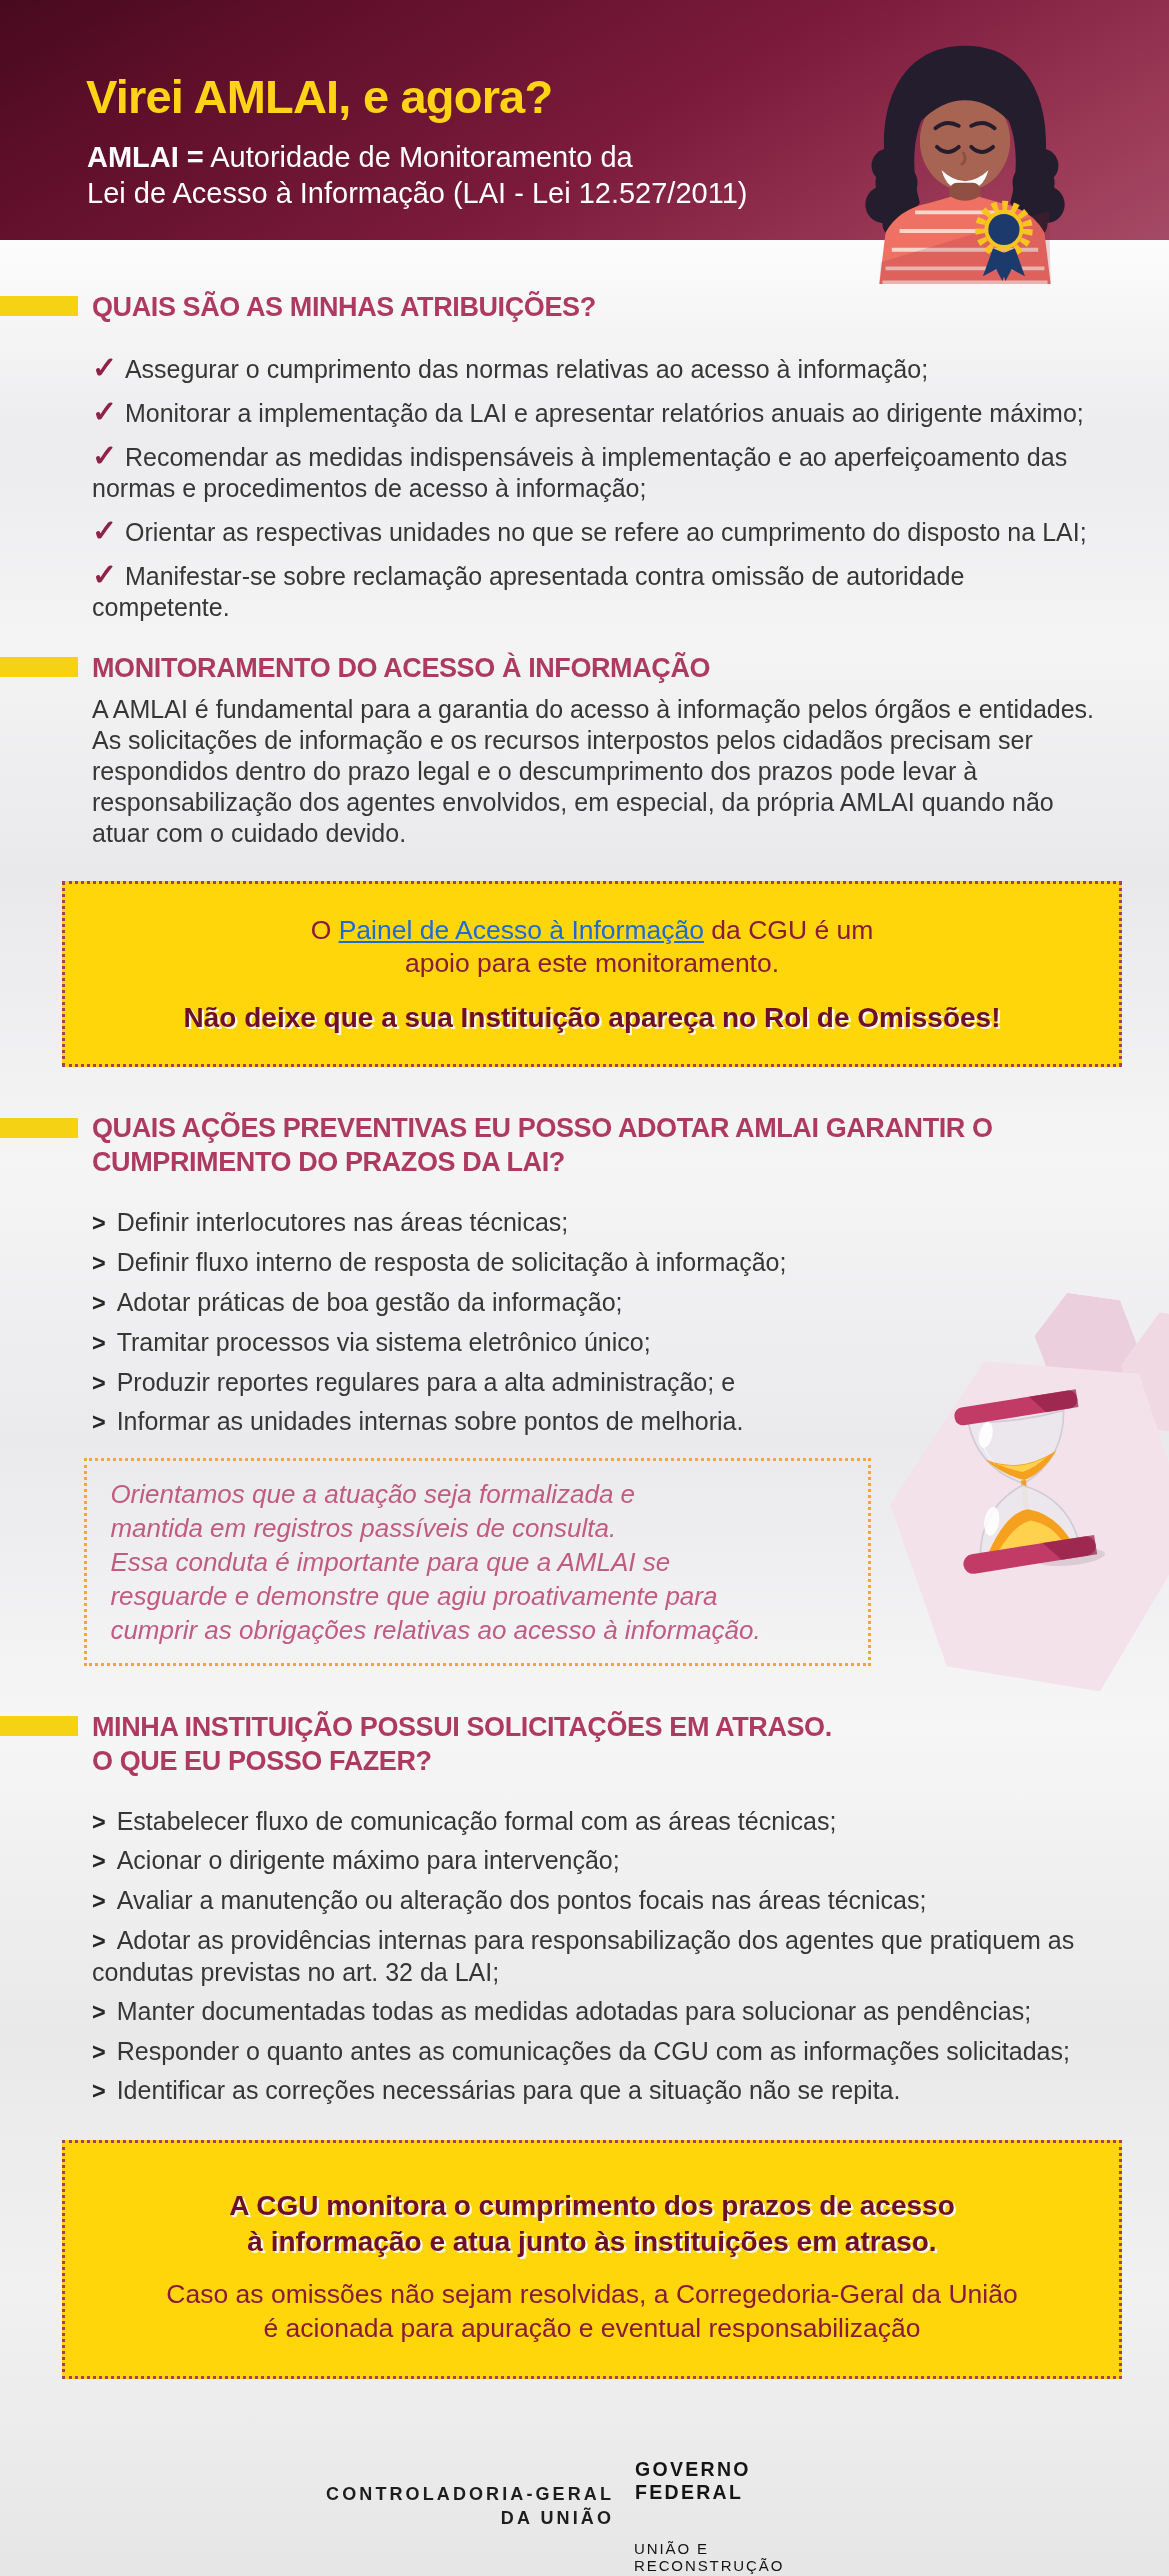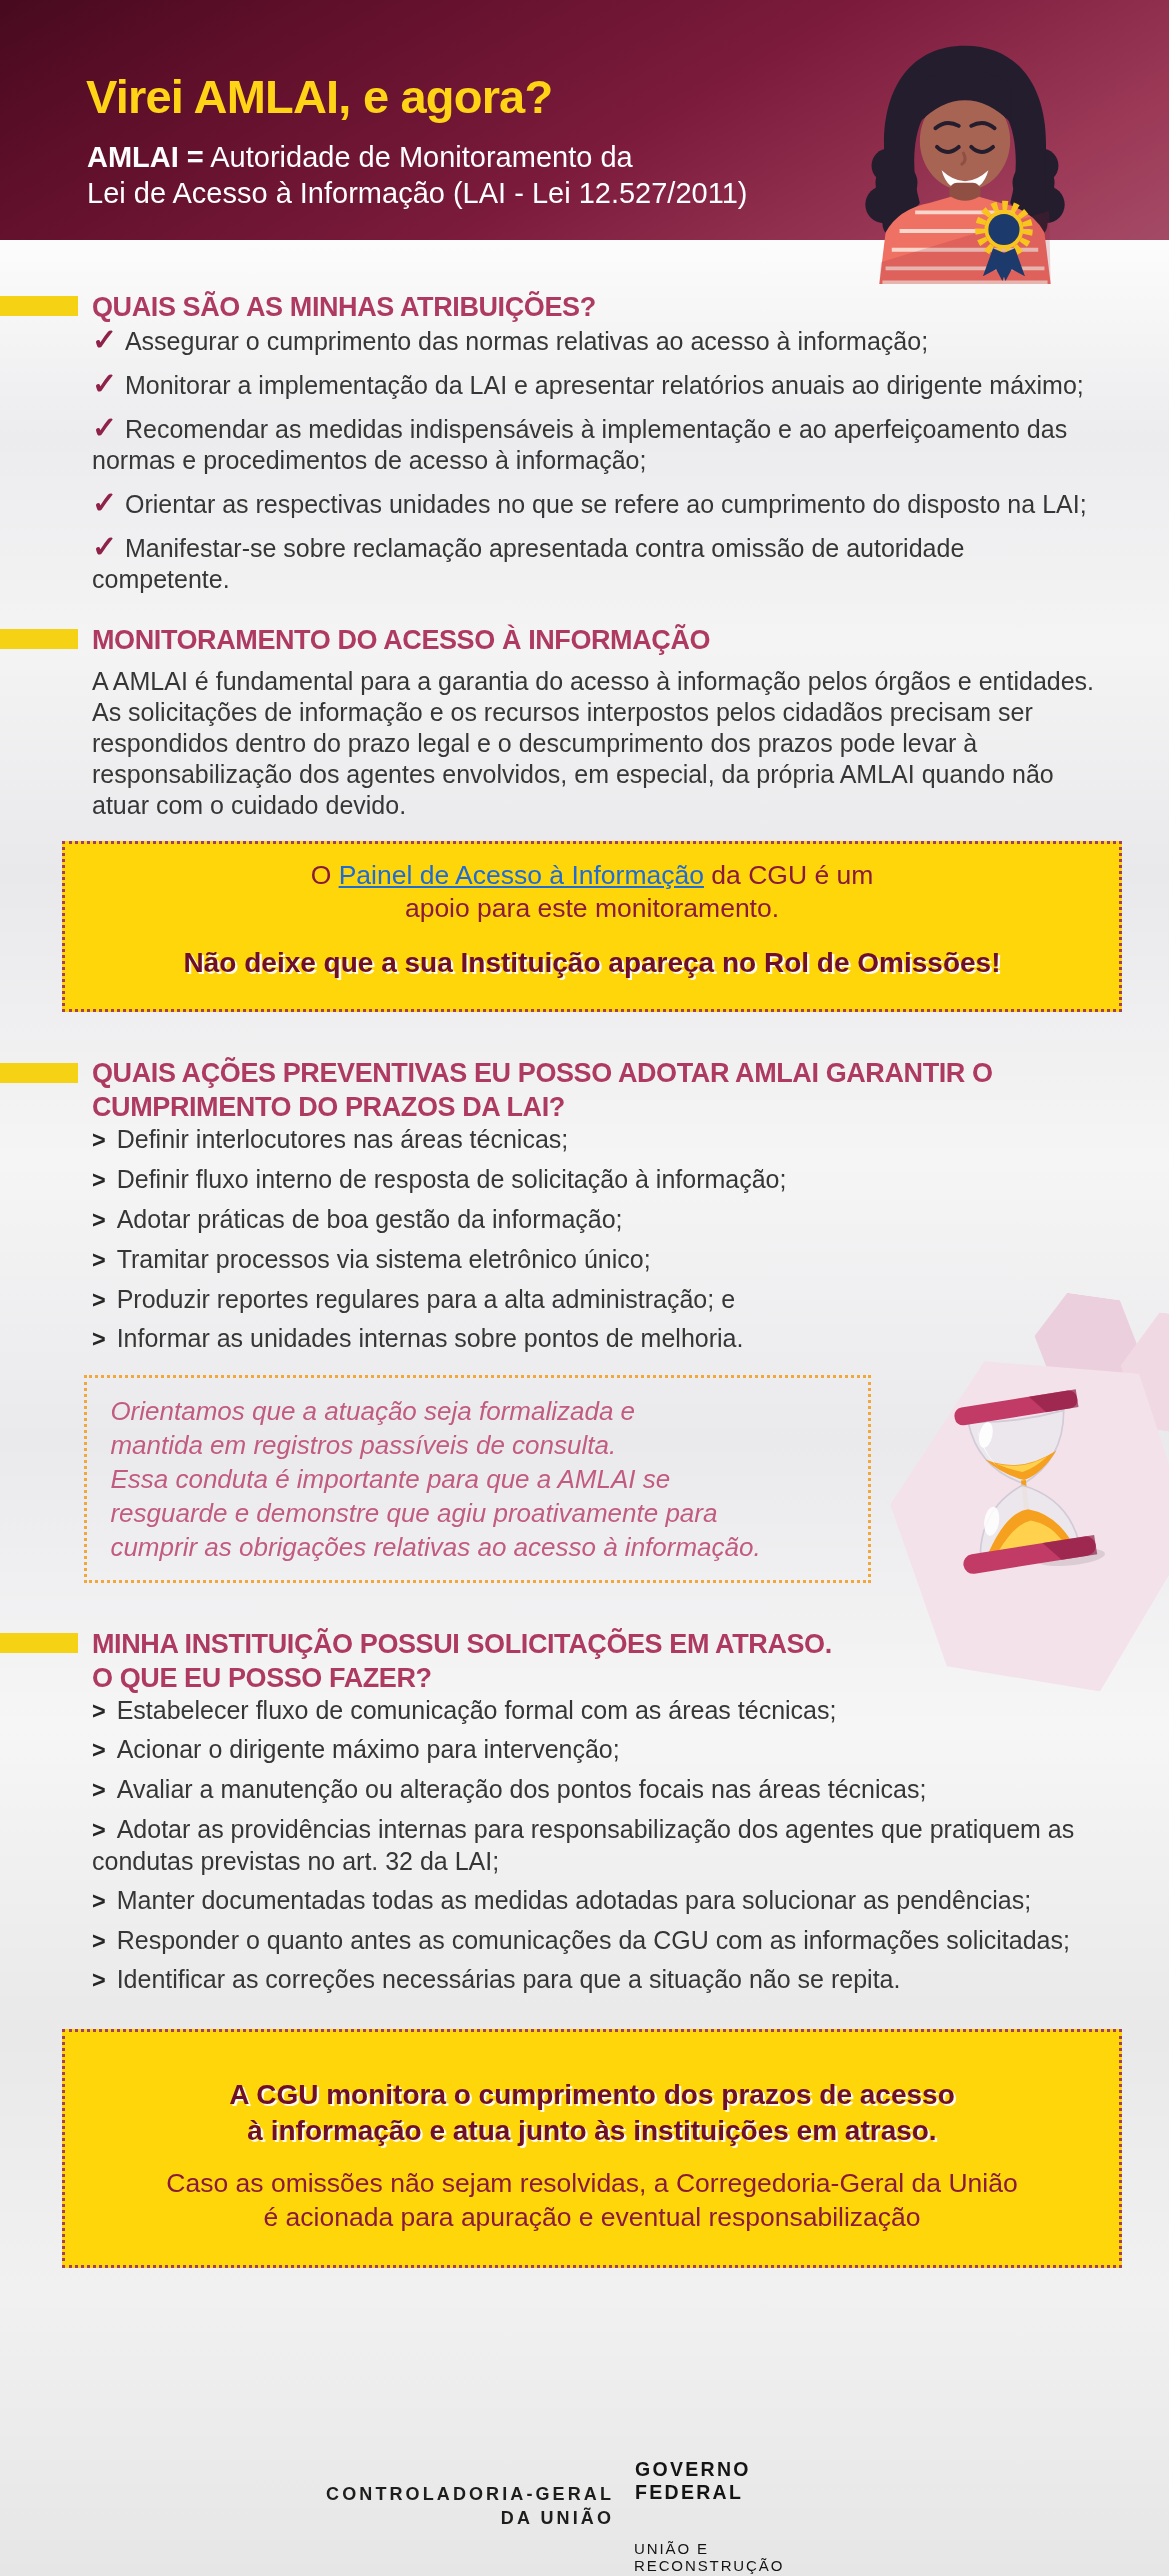--- a/index.html
+++ b/index.html
@@ -18,30 +18,30 @@
 
   
   .woman{position:absolute;left:834px;top:26.5px;z-index:3;}
 
   
   .content{position:relative;z-index:2;}
   .sec-heading{position:relative;padding-left:92px;font-size:27px;font-weight:bold;
                letter-spacing:-0.4px;color:#AE3A62;line-height:34px;}
   .sec-heading .bar{position:absolute;left:0;top:6.2px;width:78px;height:20px;background:#F6D214;}
   .para{margin:9.4px 47px 0 92px;width:1006px;font-size:25px;line-height:31px;color:#363636;}
-  .list{margin-top:0;}
+  .list{margin-top:28px;}
   .item{margin:0 62px 11px 92px;font-size:25px;line-height:31px;color:#363636;max-width:1014px;}
   .list-tight .item{margin-bottom:7.8px;}
   .ck{color:#8F2248;font-weight:bold;font-size:30px;margin-right:7.8px;}
   .cv{color:#262626;font-weight:bold;font-size:23.4px;margin-right:11px;}
 
   
   .ybox{box-sizing:border-box;margin-left:62px;width:1060px;background:#FFD60A;
         border:3.9px dotted #A43E5C;text-align:center;color:#871B3E;}
-  .ybox1{margin-top:20px;padding:15px 31px 28px 31px;text-align:center;}
+  .ybox1{margin-top:32px;padding:30px 31px 28px 31px;text-align:center;}
   .ybox1 .bline{font-size:26.5px;line-height:33px;color:#8A1A3D;}
   .ybox .link{color:#1E6BD6;text-decoration:underline;cursor:pointer;}
   .warn{margin-top:20px;font-size:28px;line-height:36px;font-weight:bold;color:#6D0F2B;
         text-shadow:2.3px 2.3px 0 rgba(255,255,255,0.9);}
   .ybox2{margin-top:33px;padding:45px 31px 31px 31px;}
   .ybox2 .warn{margin-top:0;font-size:28px;line-height:36px;}
   .ybox2 .bline{margin-top:17px;font-size:26.5px;line-height:34px;color:#8A1A3D;}
 
   
   .note{box-sizing:border-box;margin:20px 0 0 84px;width:787px;padding:15.6px 23.4px;

